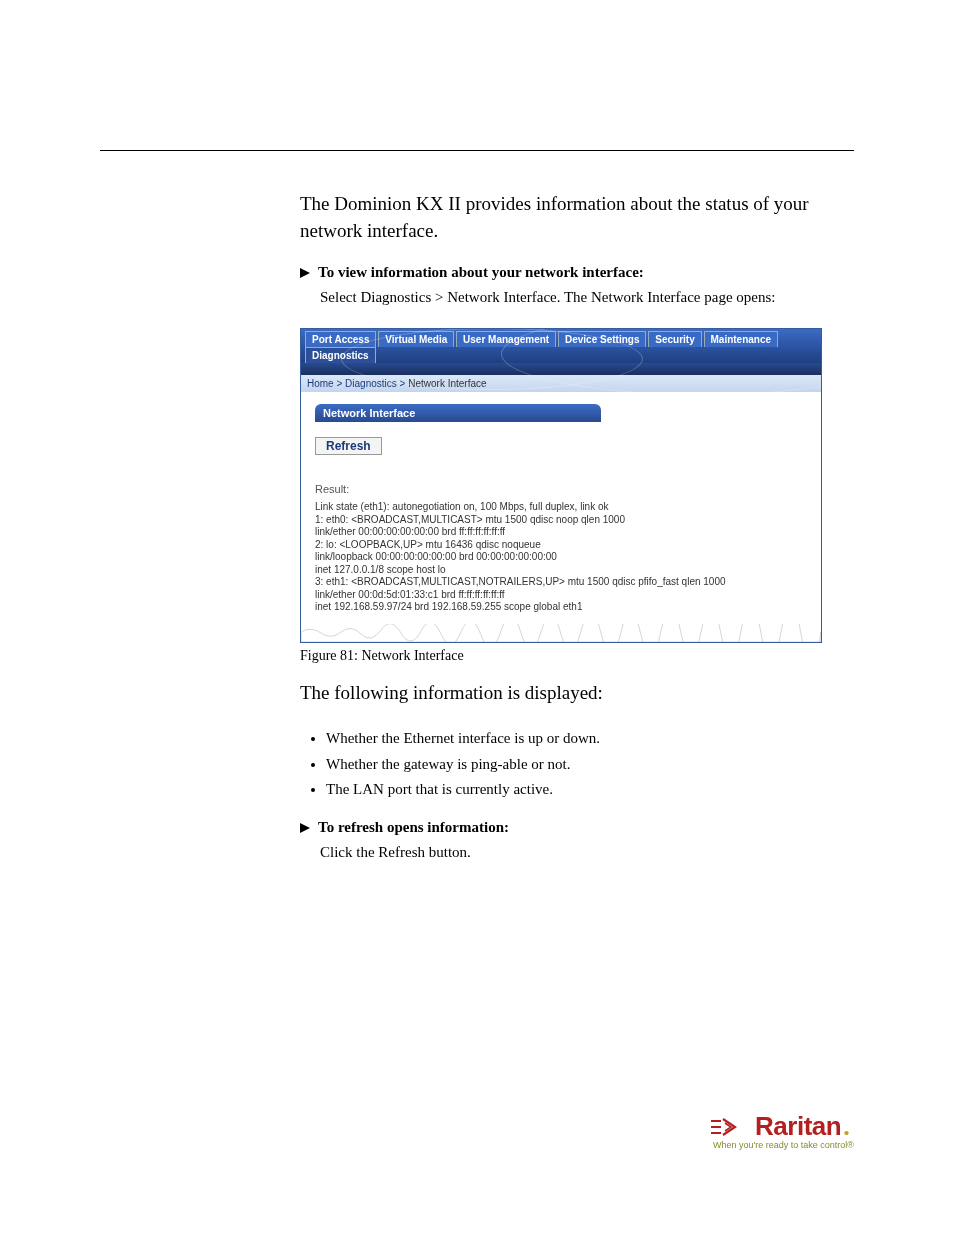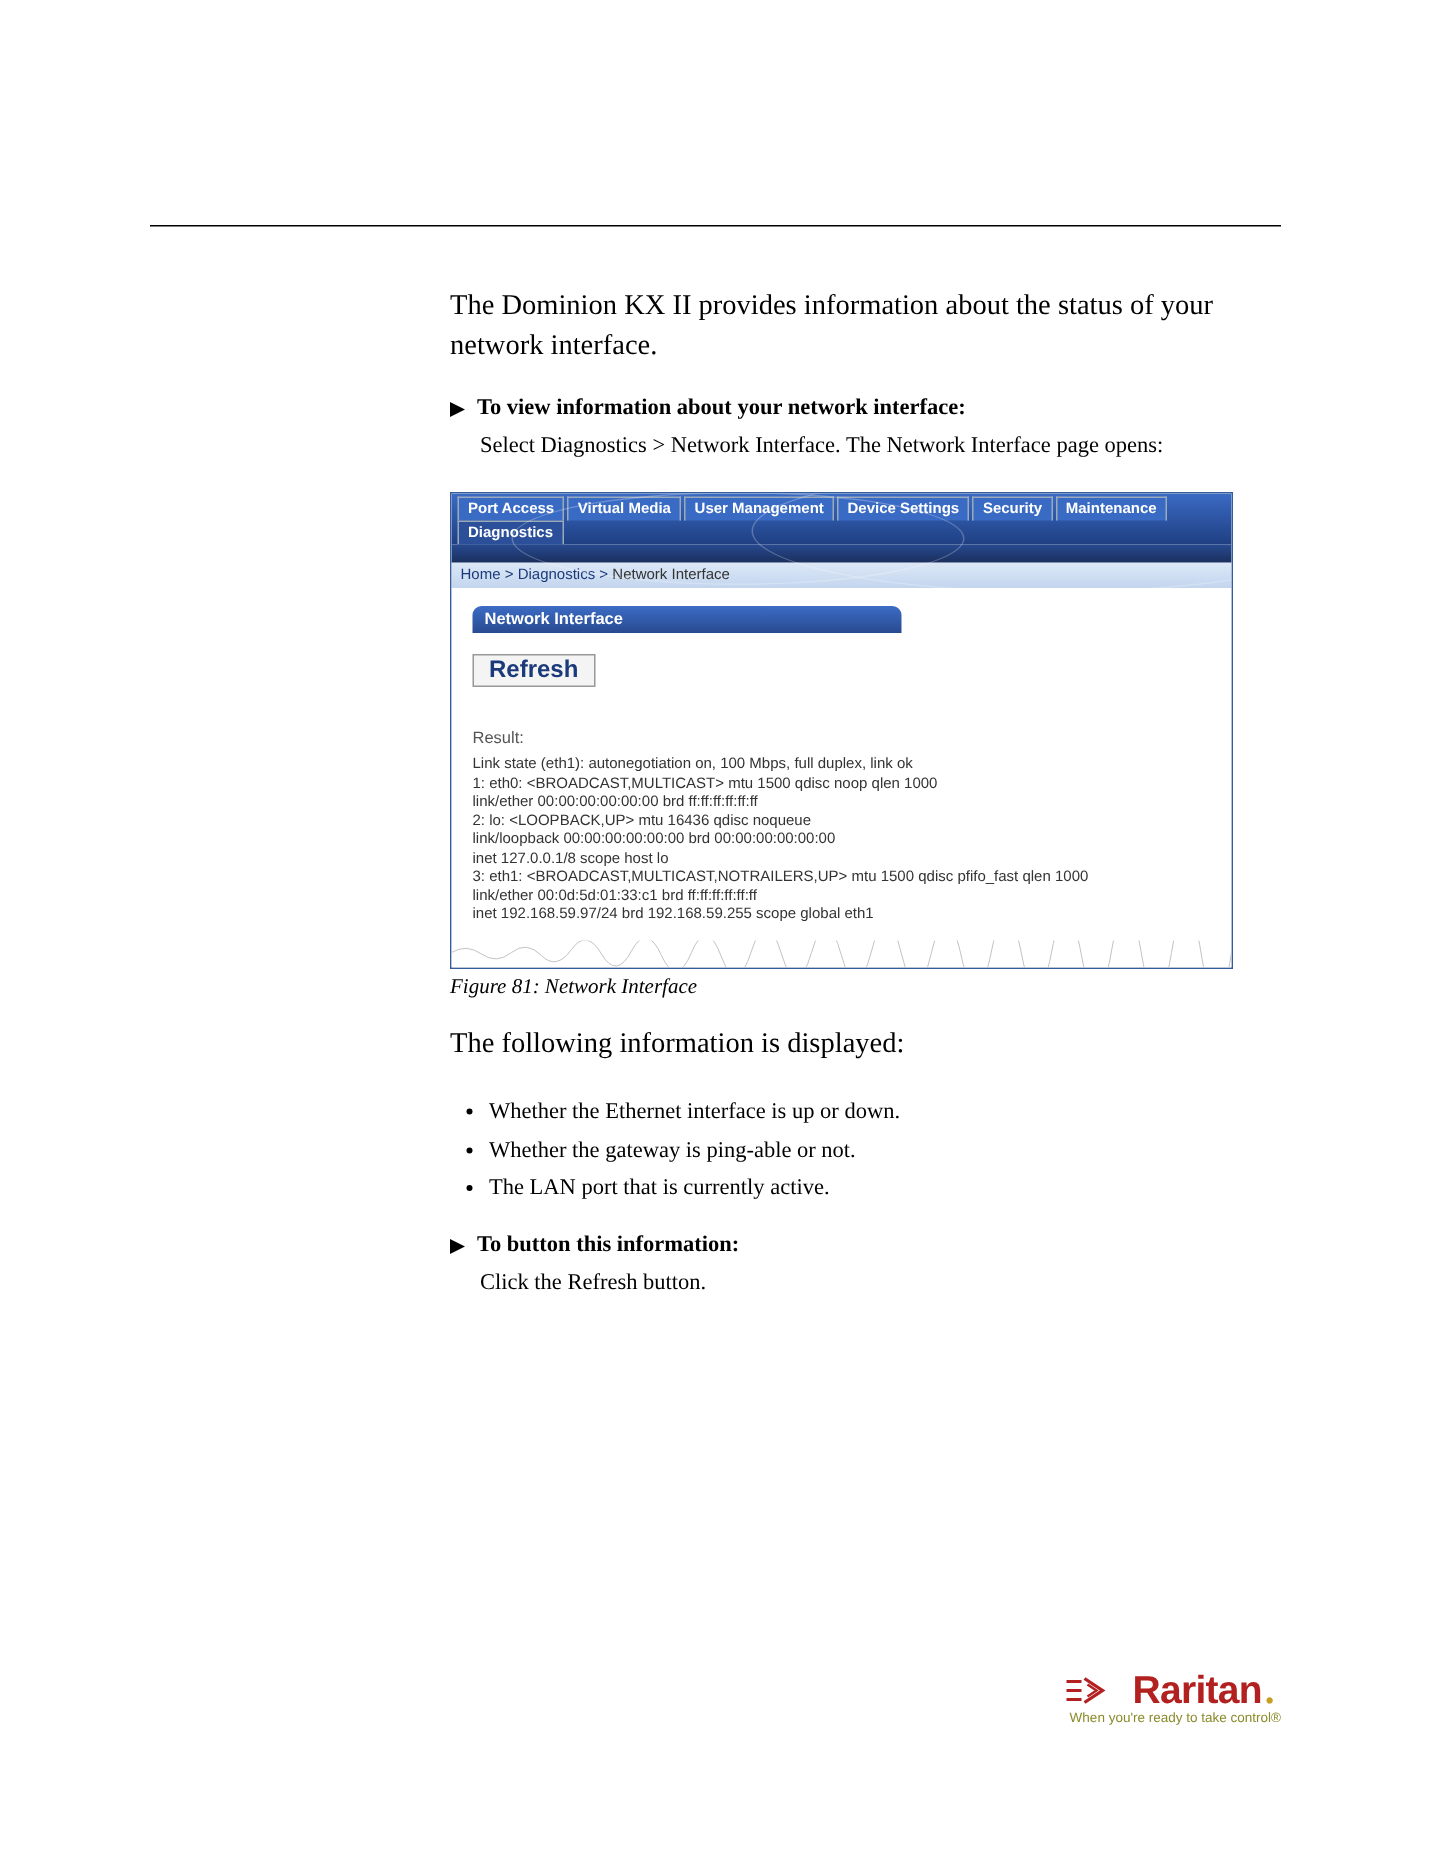--- a/index.html
+++ b/index.html
@@ -112,21 +112,21 @@
     font-weight: bold;
     padding: 3px 8px;
     width: 270px;
     border-radius: 6px 6px 0 0;
   }
   .ss-refresh {
     margin-top: 14px;
     margin-bottom: 28px;
   }
   .ss-refresh button {
-    font-size: 16px;
+    font-size: 12px;
     font-weight: bold;
     color: #1b3a7a;
     background: #f4f4f4;
     border: 1px solid #999;
     padding: 1px 10px;
     cursor: pointer;
   }
   .ss-result-label {
     font-size: 11px;
     color: #555;
@@ -140,21 +140,20 @@
     line-height: 1.25;
   }
   .ss-paper-edge {
     height: 18px;
     background: #fff;
     position: relative;
   }
   .ss-paper-edge svg { display:block; width:100%; height:18px; }
 
   .figcap {
-    font-style: italic;
     font-size: 14px;
     margin-top: 4px;
     margin-bottom: 16px;
   }
   .bullets { margin: 0 0 16px 8px; padding: 0; }
   .bullets li {
     font-size: 15px;
     line-height: 1.7;
     margin-left: 18px;
     list-style: disc;
@@ -252,21 +251,21 @@
     <div class="intro">The following information is displayed:</div>
 
     <ul class="bullets">
       <li>Whether the Ethernet interface is up or down.</li>
       <li>Whether the gateway is ping-able or not.</li>
       <li>The LAN port that is currently active.</li>
     </ul>
 
     <div class="arrow-heading">
       <span class="arrow"></span>
-      <span class="htxt">To button this information:</span>
+      <span class="htxt">To refresh opens information:</span>
     </div>
     <div class="step">Click the Refresh button.</div>
   </div>
 
   <div class="raritan-logo">
     <div class="brandline">
       <svg width="30" height="24" viewBox="0 0 30 24">
         <g fill="none" stroke="#b22020" stroke-width="2">
           <path d="M2 6 h10 M2 12 h10 M2 18 h10"></path>
           <path d="M14 4 l12 8 l-12 8" stroke-width="2.2"></path>

